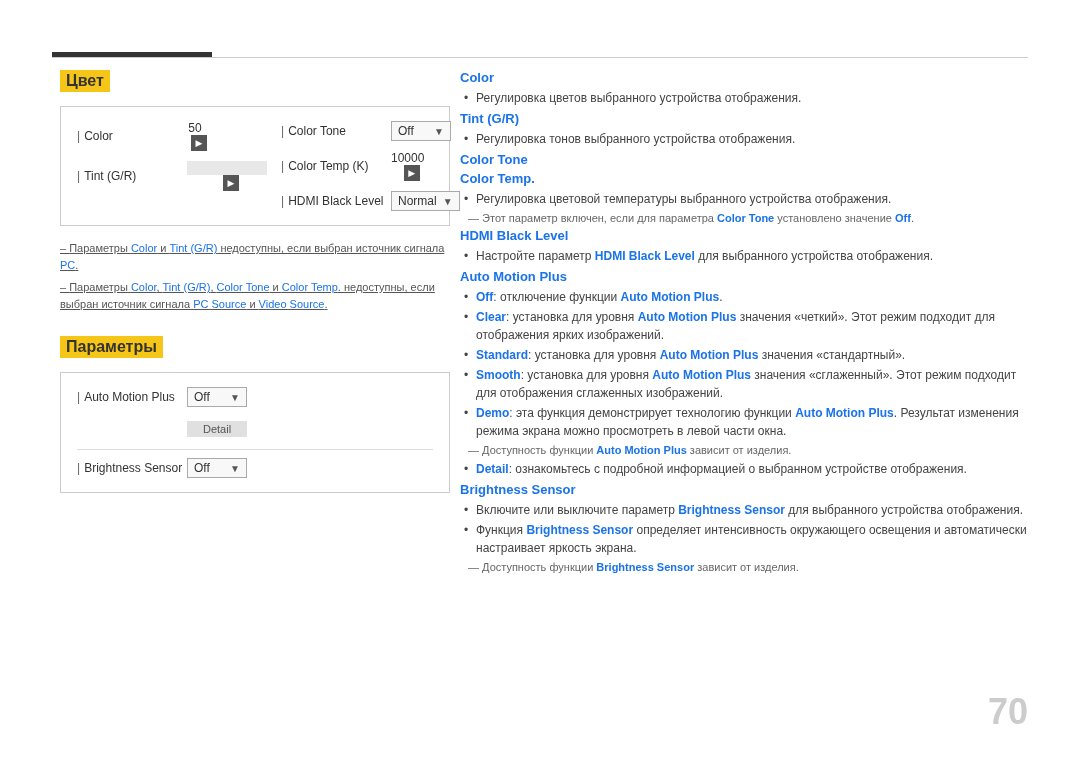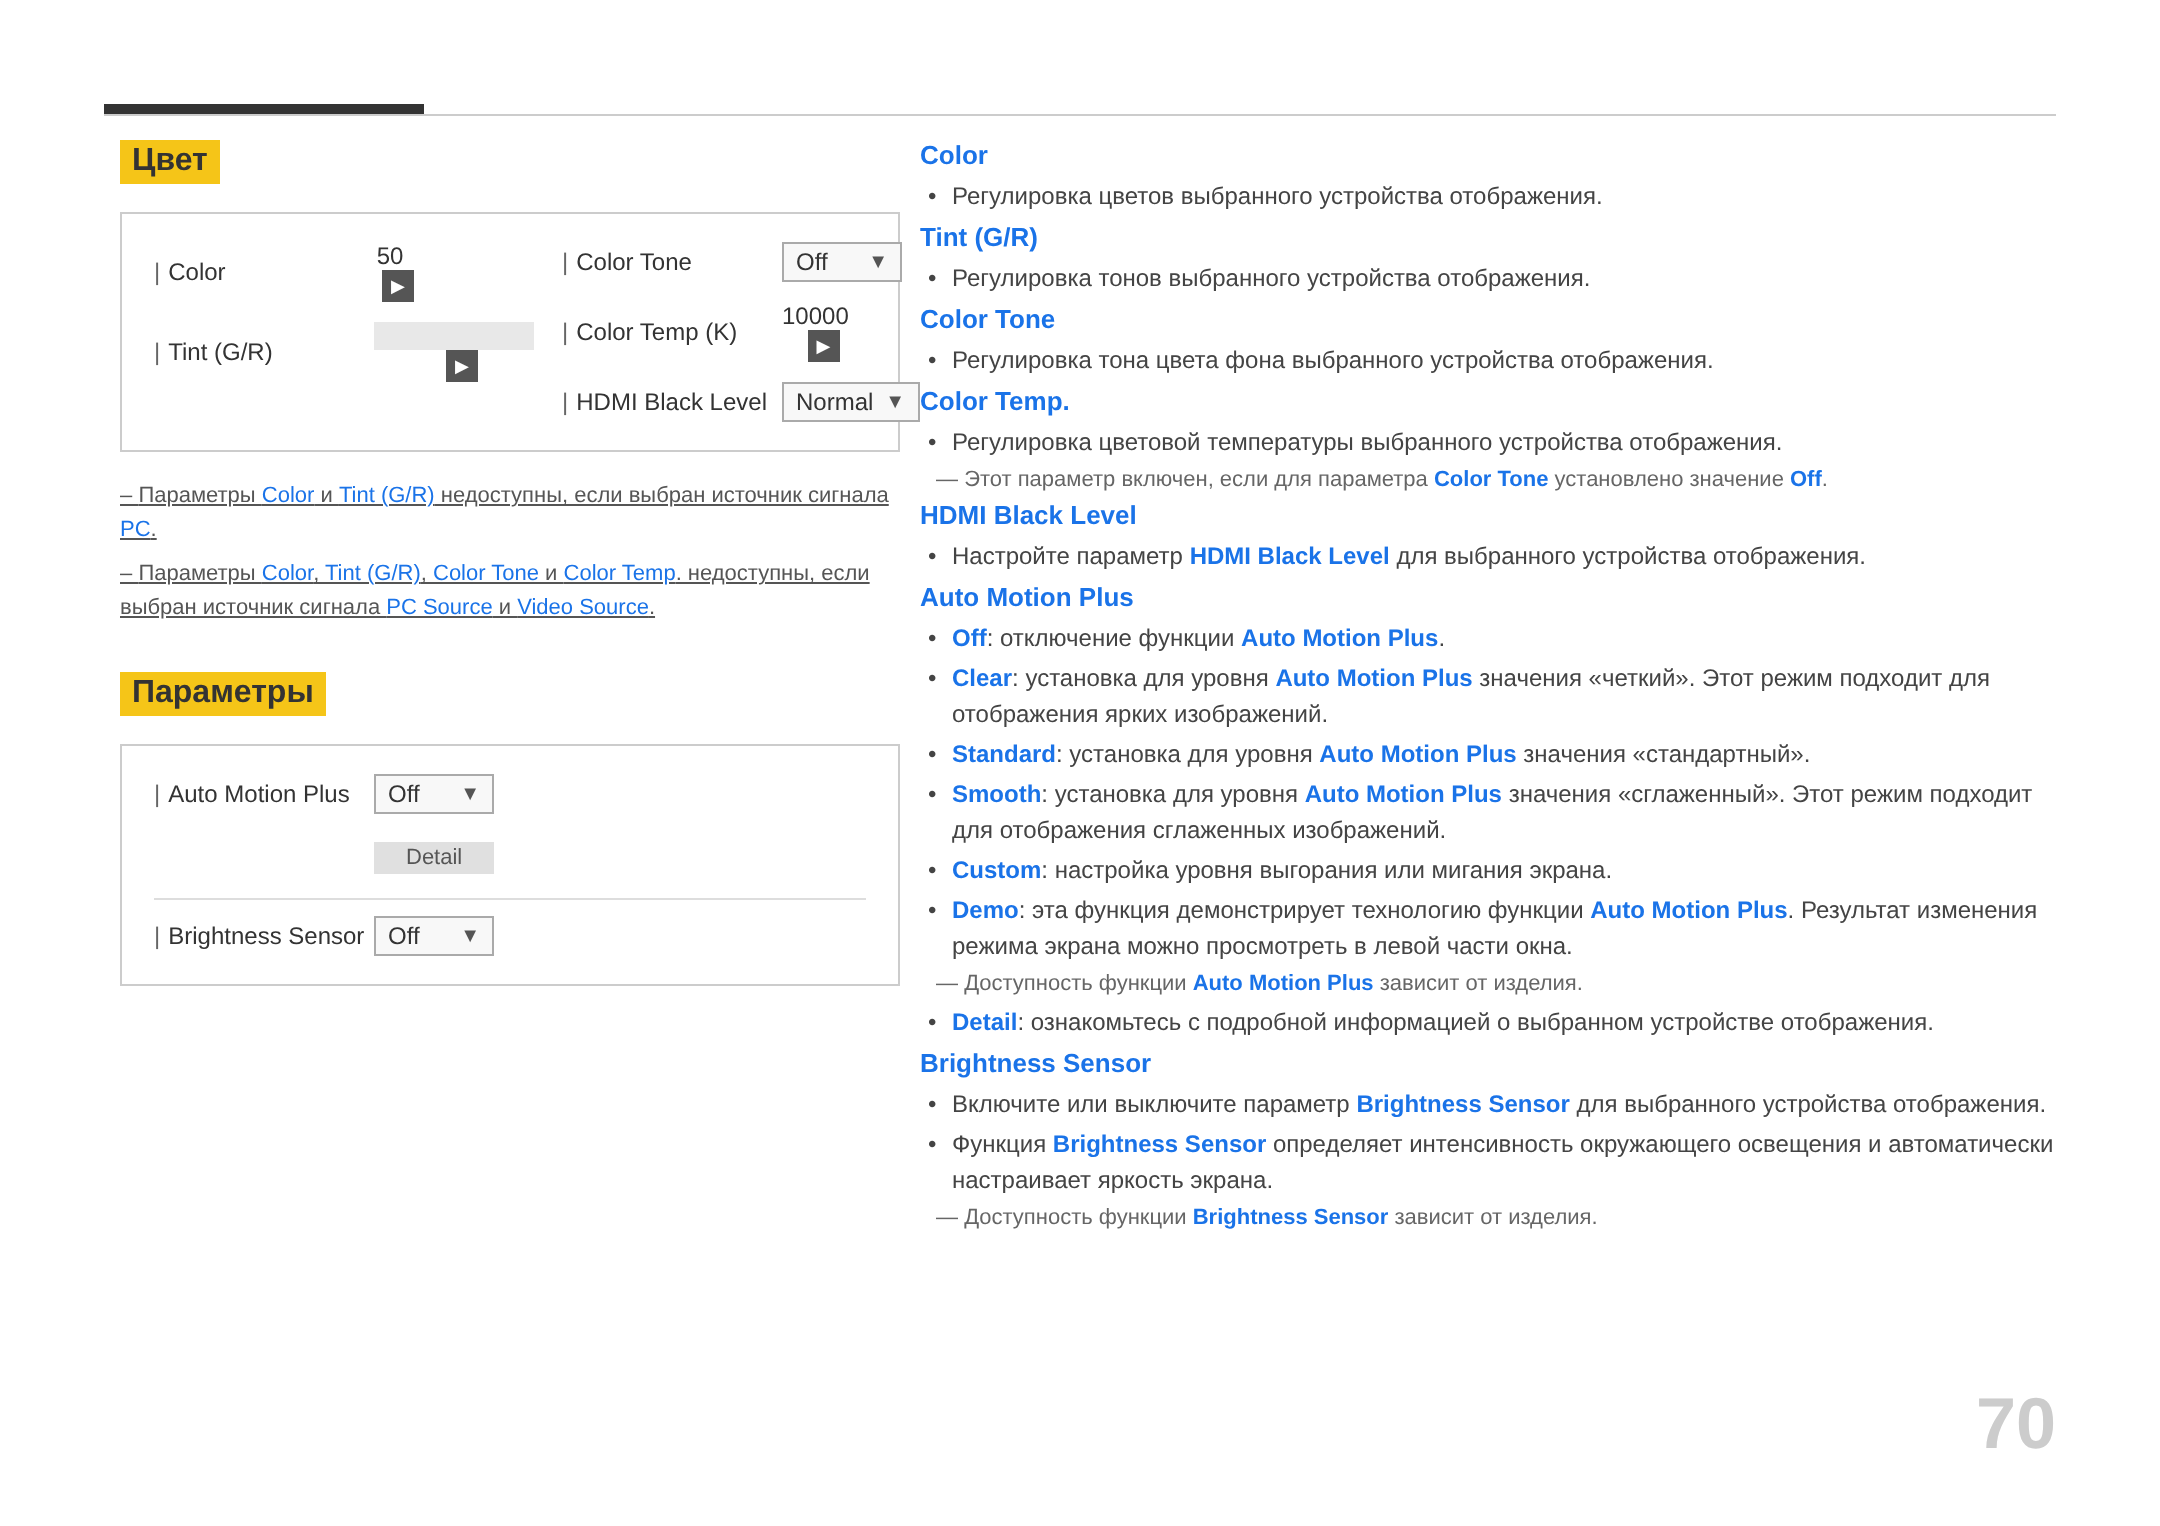--- a/index.html
+++ b/index.html
@@ -319,23 +319,20 @@
 
   <div>
     <div class="right-section-title">Tint (G/R)</div>
     <div class="bullet-list">
       <div class="bullet-item">Регулировка тонов выбранного устройства отображения.</div>
     </div>
   </div>
 
   <div>
     <div class="right-section-title">Color Tone</div>
-    <div class="bullet-list">
-      <div class="bullet-item">Регулировка тона цвета фона выбранного устройства отображения.</div>
-    </div>
   </div>
 
   <div>
     <div class="right-section-title">Color Temp.</div>
     <div class="bullet-list">
       <div class="bullet-item">Регулировка цветовой температуры выбранного устройства отображения.</div>
     </div>
     <div class="note-line">
       Этот параметр включен, если для параметра <span class="blue-text">Color Tone</span> установлено значение <span class="blue-text">Off</span>.
     </div>
@@ -348,21 +345,20 @@
     </div>
   </div>
 
   <div>
     <div class="right-section-title">Auto Motion Plus</div>
     <div class="bullet-list">
       <div class="bullet-item"><span class="blue-text">Off</span>: отключение функции <span class="blue-text">Auto Motion Plus</span>.</div>
       <div class="bullet-item"><span class="blue-text">Clear</span>: установка для уровня <span class="blue-text">Auto Motion Plus</span> значения «четкий». Этот режим подходит для отображения ярких изображений.</div>
       <div class="bullet-item"><span class="blue-text">Standard</span>: установка для уровня <span class="blue-text">Auto Motion Plus</span> значения «стандартный».</div>
       <div class="bullet-item"><span class="blue-text">Smooth</span>: установка для уровня <span class="blue-text">Auto Motion Plus</span> значения «сглаженный». Этот режим подходит для отображения сглаженных изображений.</div>
-      <div class="bullet-item"><span class="blue-text">Custom</span>: настройка уровня выгорания или мигания экрана.</div>
       <div class="bullet-item"><span class="blue-text">Demo</span>: эта функция демонстрирует технологию функции <span class="blue-text">Auto Motion Plus</span>. Результат изменения режима экрана можно просмотреть в левой части окна.</div>
     </div>
     <div class="note-line">Доступность функции <span class="blue-text">Auto Motion Plus</span> зависит от изделия.</div>
     <div class="bullet-list">
       <div class="bullet-item"><span class="blue-text">Detail</span>: ознакомьтесь с подробной информацией о выбранном устройстве отображения.</div>
     </div>
   </div>
 
   <div>
     <div class="right-section-title">Brightness Sensor</div>

